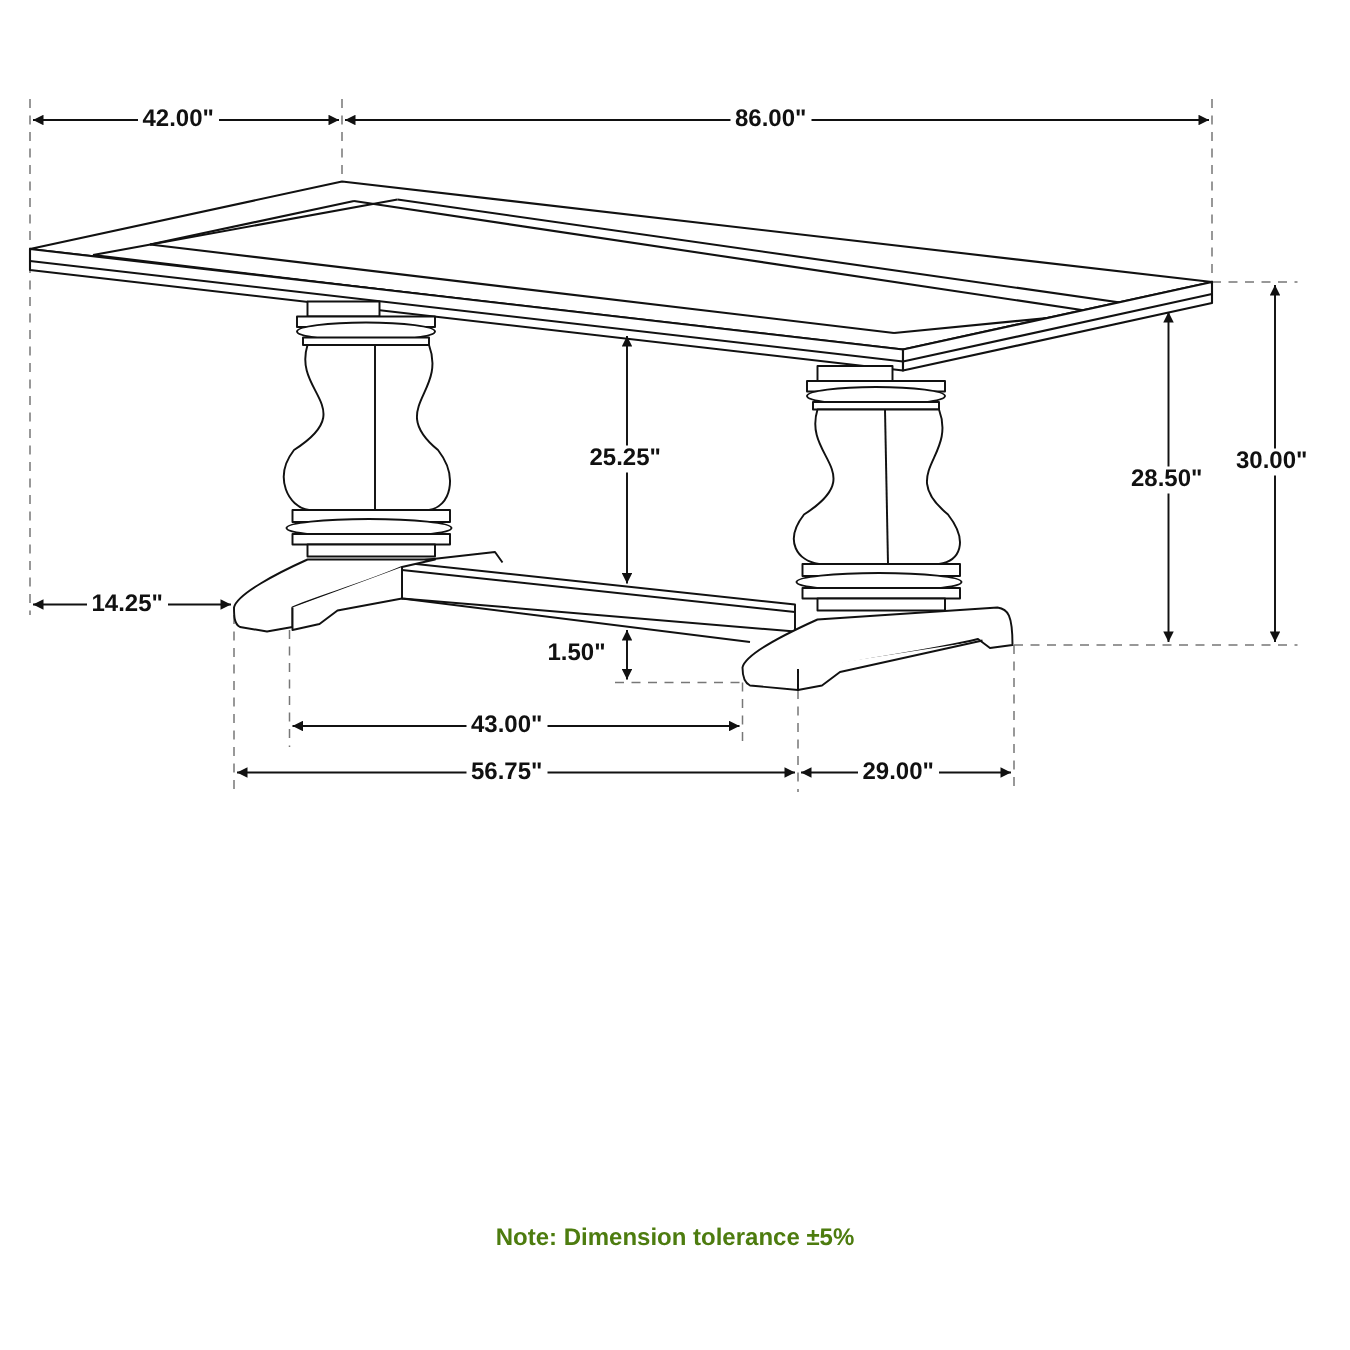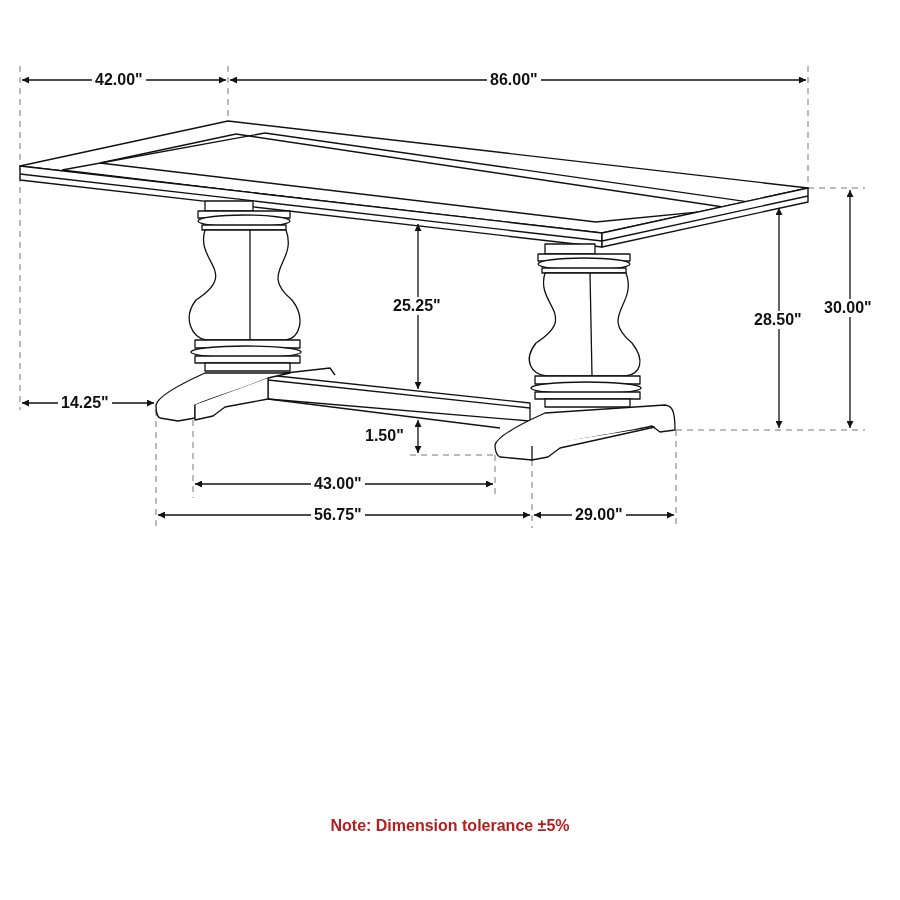--- a/index.html
+++ b/index.html
@@ -16,21 +16,21 @@
     white-space: nowrap;
     padding: 0 3px;
   }
   .note {
     position: absolute;
     left: 0; width: 900px; top: 817px;
     text-align: center;
     font-family: "Liberation Sans", sans-serif;
     font-weight: bold;
     font-size: 16px;
-    color: #b91c1c;
+    color: #4d7c0f;
   }
   svg line, svg path, svg polyline, svg polygon, svg ellipse { vector-effect: non-scaling-stroke; }
 </style>
 </head>
 <body>
 
 <svg id="drawing" viewBox="0 0 900 900" xmlns="http://www.w3.org/2000/svg">
   <defs>
     <marker id="arrow" viewBox="0 0 10 10" refX="10" refY="5" markerWidth="10" markerHeight="7" orient="auto-start-reverse" markerUnits="userSpaceOnUse">
       <path d="M0,0 L10,5 L0,10 Z" fill="#111"></path>

